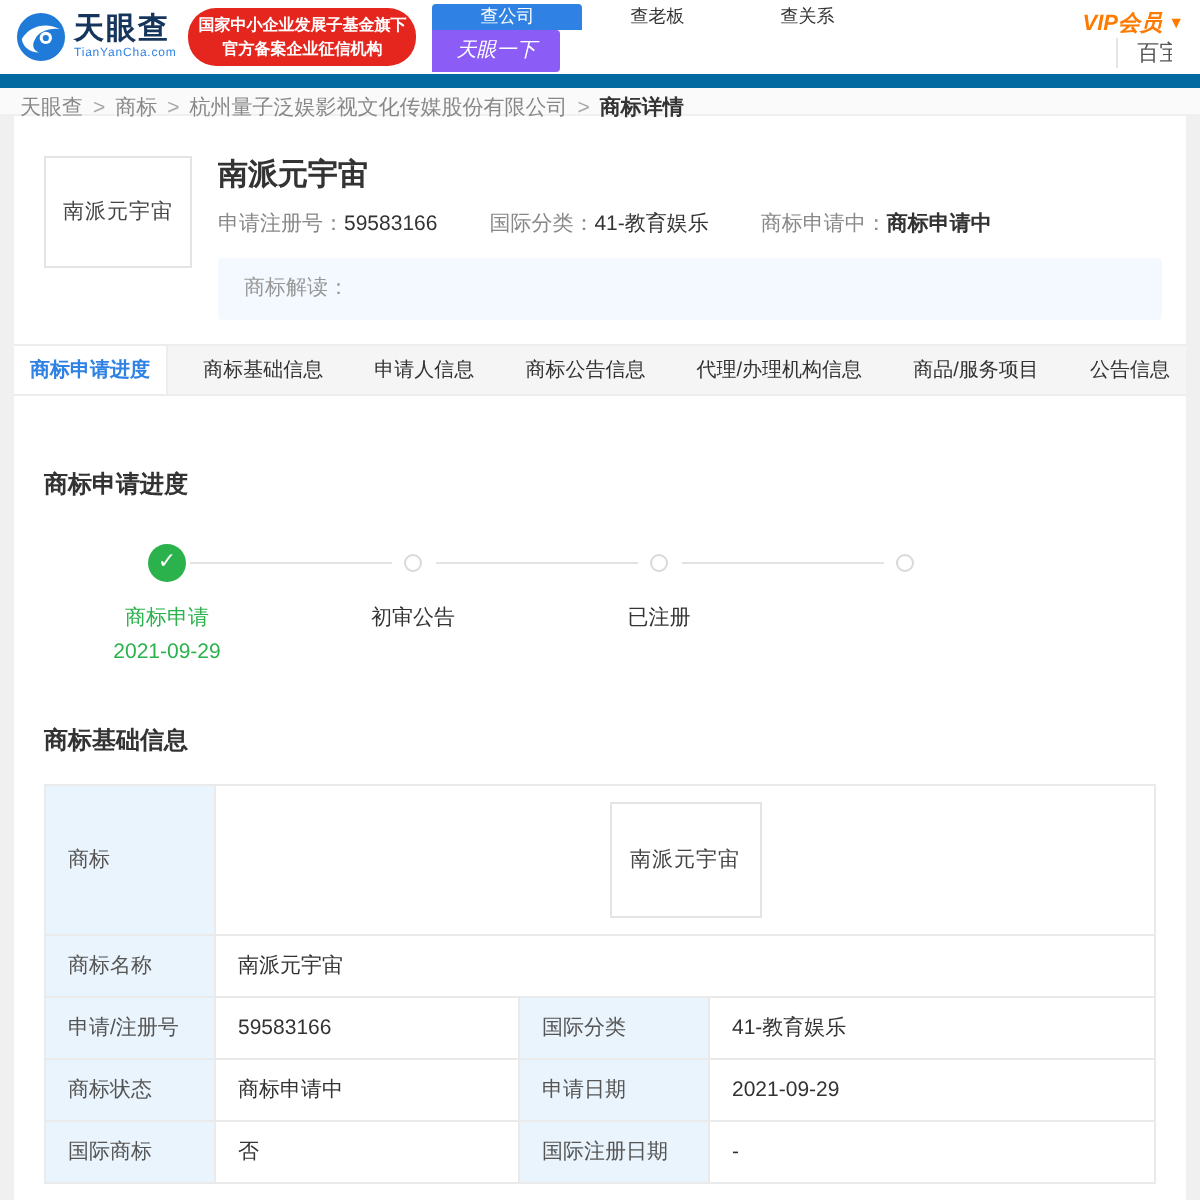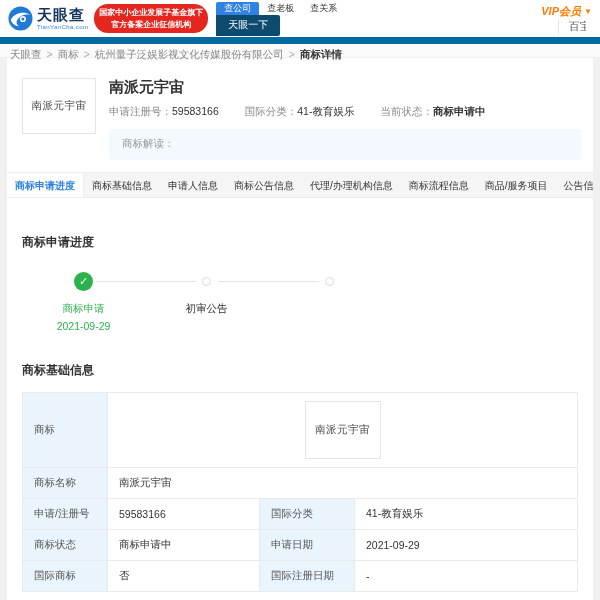--- a/index.html
+++ b/index.html
@@ -10,28 +10,28 @@
   .topbar { height:37px; background:#fff; display:flex; align-items:center; padding:0 8px; }
   .topbar > * { flex-shrink:0; }
   .logo { display:flex; align-items:center; gap:4px; cursor:pointer; }
   .logo-icon { width:25px; height:25px; display:block; }
   .logo-text { line-height:1; }
   .logo-brand { font-size:15px; font-weight:bold; color:#16355c; letter-spacing:1px; }
   .logo-domain { font-size:6px; color:#2f82e4; margin-top:2px; letter-spacing:.4px; }
   .badge { background:#e5261f; color:#fff; font-size:8px; font-weight:bold; line-height:1.45; padding:3px 5px; text-align:center; border-radius:14px; margin-left:6px; white-space:nowrap; }
   .search { margin-left:8px; }
   .search-tabs { display:flex; font-size:9px; line-height:13px; }
-  .search-tab { padding:0 8px; color:#333; cursor:pointer; }
+  .search-tab { padding:0 24px; color:#333; cursor:pointer; }
   .search-tab.active { background:#2f82e4; color:#fff; border-radius:2px 2px 0 0; }
   .search-row { display:flex; }
   .input-wrap { position:relative; }
   .search-input { width:214px; height:21px; border:1px solid #2f82e4; border-right:none; font-size:9px; padding:0 16px 0 7px; color:#333; outline:none; font-family:inherit; }
   .search-input::placeholder { color:#aaa; }
   .clear-icon { position:absolute; right:5px; top:4px; font-size:9px; color:#ccc; cursor:pointer; }
-  .search-btn { height:21px; background:#0c4a6e; color:#fff; border:none; font-size:10px; padding:0 12px; cursor:pointer; border-radius:0 2px 2px 0; font-family:inherit; white-space:nowrap; }
+  .search-btn { height:21px; background:#8b5cf6; color:#fff; border:none; font-size:10px; padding:0 12px; cursor:pointer; border-radius:0 2px 2px 0; font-family:inherit; white-space:nowrap;font-style:italic; }
   .header-right { display:flex; align-items:center; margin-left:auto;flex-direction:column; }
   .vip { color:#ff7a00; font-size:11px; font-weight:bold; font-style:italic; cursor:pointer; white-space:nowrap; }
   .vip .caret { font-style:normal; font-size:8px; vertical-align:1px; }
   .toolbox { font-size:11px; color:#555; border-left:1px solid #e5e5e5; margin-left:10px; padding-left:10px; cursor:pointer; white-space:nowrap; width:28px; overflow:hidden; }
 
   
   .breadcrumb { height:21px; line-height:21px; background:#fafafa; border-top:7px solid #0369a1; border-bottom:1px solid #f0f0f0; font-size:10.5px; color:#888; padding:0 10px; white-space:nowrap; }
   .breadcrumb a { color:#888; text-decoration:none; cursor:pointer; }
   .breadcrumb .sep { margin:0 5px; color:#aaa; }
   .breadcrumb .current { color:#333; font-weight:bold; }
@@ -130,54 +130,60 @@
 
   <div class="tm-header">
     <div class="tm-thumb">
         <span>南派元宇宙</span>
       </div>
     <div class="tm-info">
       <div class="tm-title">南派元宇宙</div>
       <div class="tm-meta">
         <span class="pair"><span class="k">申请注册号：</span><span class="v">59583166</span></span>
         <span class="pair"><span class="k">国际分类：</span><span class="v">41-教育娱乐</span></span>
-        <span class="pair"><span class="k">当前状态：</span><span class="v strong">商标申请中</span></span>
+        <span class="pair"><span class="k">商标申请中：</span><span class="v strong">商标申请中</span></span>
       </div>
       <div class="notice">
         <div class="notice-title">商标解读：</div>
       </div>
     </div>
   </div>
 
   <div class="tabbar">
     <div class="tab active">商标申请进度</div>
     <div class="tab">商标基础信息</div>
     <div class="tab">申请人信息</div>
     <div class="tab">商标公告信息</div>
     <div class="tab">代理/办理机构信息</div>
-    <div class="tab">商标流程信息</div>
     <div class="tab">商品/服务项目</div>
     <div class="tab">公告信息</div>
   </div>
 
   <div class="progress-section">
     <div class="section-title">商标申请进度</div>
     <div class="stepper">
       <div class="step done">
         <div class="dot-row">
             <div class="dot">✓</div>
           </div>
         <div class="step-label">商标申请</div>
         <div class="step-date">2021-09-29</div>
       </div>
       <div class="step">
         <div class="dot-row">
             <div class="dot"></div>
           </div>
         <div class="step-label">初审公告</div>
+        <div class="step-date"></div>
+      </div>
+      <div class="step">
+        <div class="dot-row">
+            <div class="dot"></div>
+          </div>
+        <div class="step-label">已注册</div>
         <div class="step-date"></div>
       </div>
       <div class="step">
         <div class="dot-row">
             <div class="dot"></div>
           </div>
         <div class="step-date"></div>
       </div>
     </div>
   </div>

